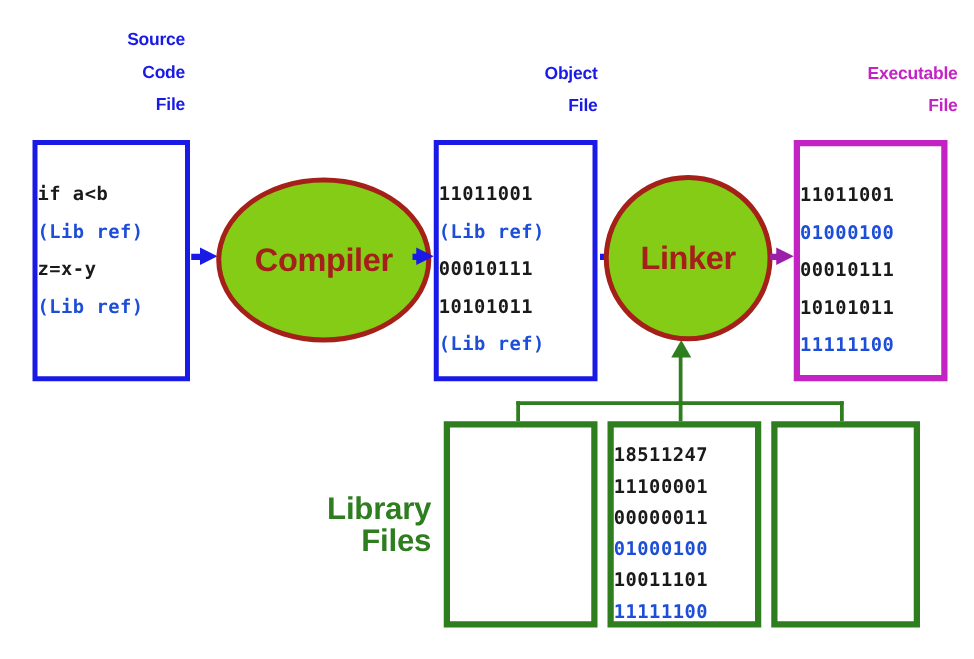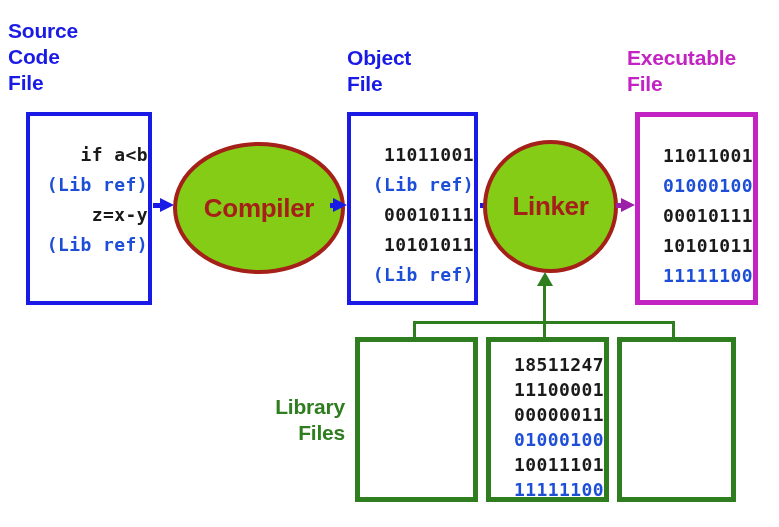--- a/index.html
+++ b/index.html
@@ -13,50 +13,50 @@
     height: 527px;
     background: #ffffff;
     overflow: hidden;
     font-family: "Liberation Sans", sans-serif;
   }
 
   
   .title {
     position: absolute;
     font-weight: bold;
-    font-size: 21px;
+    font-size: 14px;
     line-height: 26px;
-    text-align: left;
+    text-align: right;
     white-space: pre-line;
     letter-spacing: -0.2px;
   }
   .title-blue   { color: #1a1ae6; }
   .title-purple { color: #c423c4; }
-  .title-green  { color: #2e7d1f; font-size: 21px; text-align: right; }
+  .title-green  { color: #2e7d1f; font-size: 25px; text-align: right; }
 
   
   .filebox {
     position: absolute;
     background: #ffffff;
     box-sizing: border-box;
   }
   .box-blue   { border: 4px solid #1a1ae6; }
   .box-purple { border: 5px solid #c423c4; }
   .box-green  { border: 5px solid #2e7d1f; }
 
   .code {
     position: absolute;
     left: 0;
-    right: 0;
+    right: 14px;
     font-family: "DejaVu Sans Mono", monospace;
-    font-size: 18px;
+    font-size: 15px;
     font-weight: bold;
     line-height: 30px;
     letter-spacing: 0.4px;
-    text-align: right;
+    text-align: left;
   }
   .code .line { display: block; white-space: pre; }
   .ln-black { color: #1a1a1a; }
   .ln-red   { color: #1d4ed8; }
 
   
   .circle {
     position: absolute;
     border-radius: 50%;
     box-sizing: border-box;

